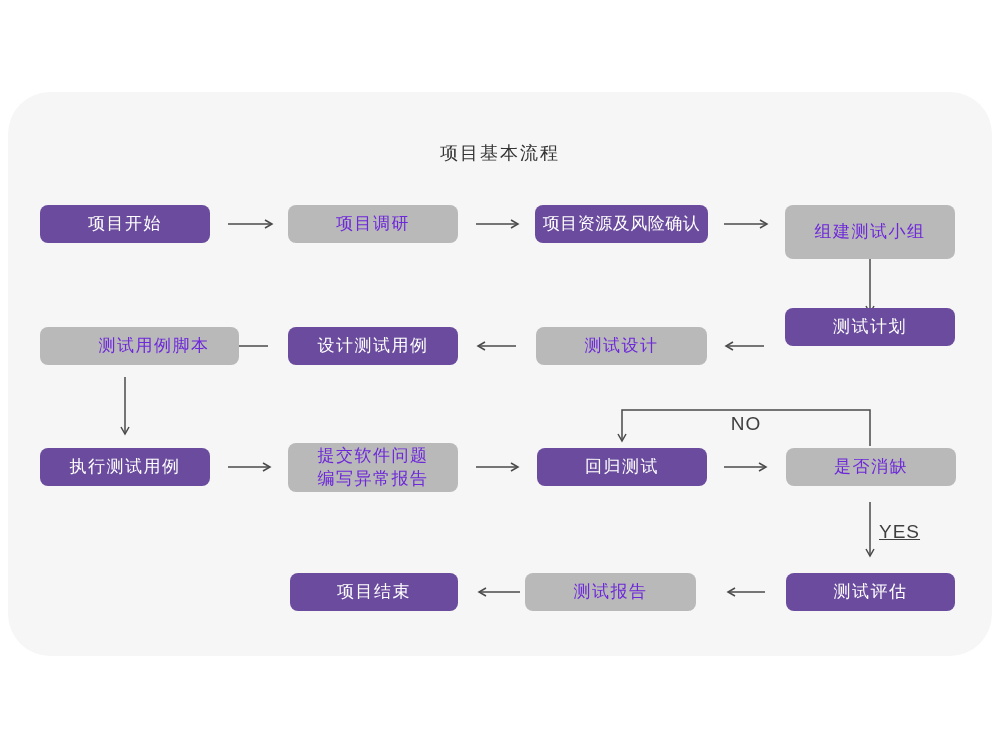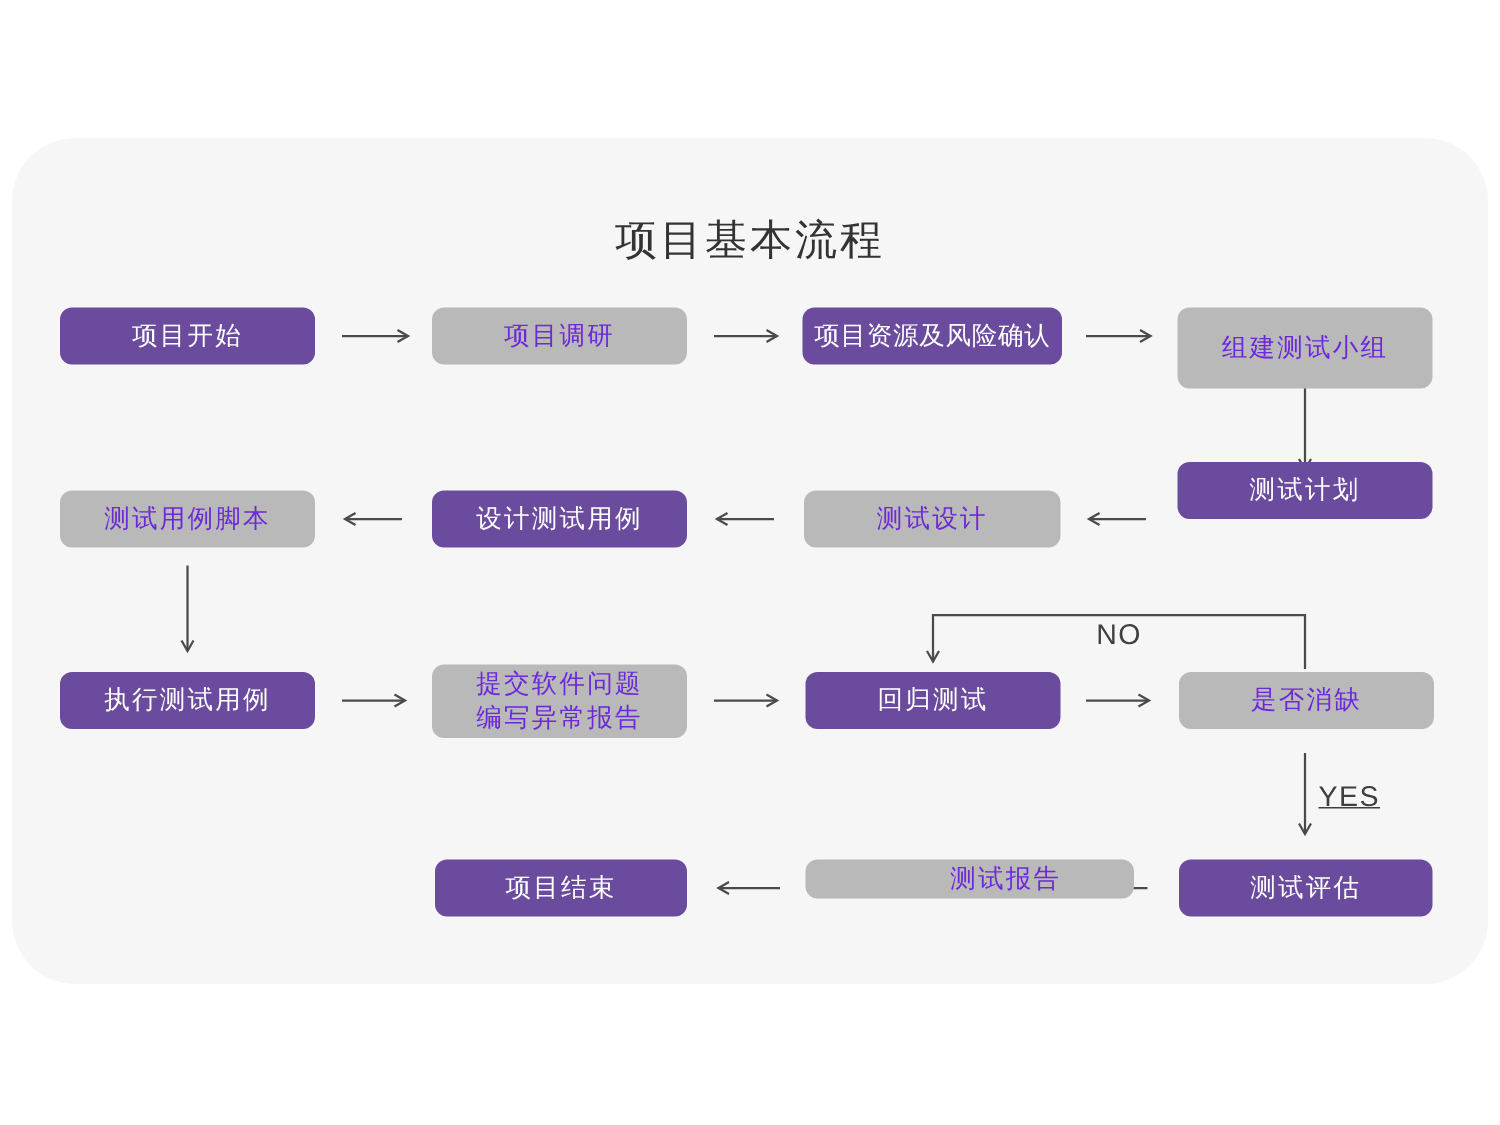--- a/index.html
+++ b/index.html
@@ -1,21 +1,21 @@
 <!DOCTYPE html>
 <html><head>
 <meta charset="utf-8">
 <style>
   html,body{margin:0;padding:0;background:#ffffff;}
   .stage{position:relative;width:1000px;height:750px;background:#ffffff;overflow:hidden;
          font-family:"Liberation Sans","DejaVu Sans",sans-serif;}
   .card{position:absolute;left:8px;top:92px;width:984px;height:564px;
         background:#f6f6f7;border-radius:42px;}
   .title{position:absolute;left:0;top:141px;width:1000px;text-align:center;
-         font-size:28px;font-weight:500;color:#333333;letter-spacing:2px;}
+         font-size:18px;font-weight:500;color:#333333;letter-spacing:2px;}
   .node{position:absolute;display:flex;align-items:center;justify-content:center;
         border-radius:8px;font-size:17px;letter-spacing:1.5px;text-align:center;
         white-space:pre-line;line-height:1.35;}
   .node.purple{background:#6a4b9d;color:#ffffff;}
   .node.gray{background:#b9b9b9;color:#6d28d9;}
   .arrows{position:absolute;left:0;top:0;width:1000px;height:750px;pointer-events:none;}
   .arrows path, .arrows line{stroke:#4a4a4a;stroke-width:1.5;fill:none;}
   .edge-label{position:absolute;font-size:19px;color:#3f3f3f;letter-spacing:1px;}
   .label-no{left:718px;top:413px;width:56px;text-align:center;}
   .label-yes{left:879px;top:521px;text-decoration:underline;}
@@ -63,24 +63,24 @@
   <div class="edge-label label-yes">YES</div>
 
   <div class="node purple" style="left:40px;top:205px;width:170px;height:38px;">项目开始</div>
   <div class="node gray" style="left:288px;top:205px;width:170px;height:38px;">项目调研</div>
   <div class="node purple" style="left:535px;top:205px;width:173px;height:38px;letter-spacing:0.5px;">项目资源及风险确认</div>
   <div class="node gray" style="left:785px;top:205px;width:170px;height:54px;">组建测试小组</div>
 
   <div class="node purple" style="left:785px;top:308px;width:170px;height:38px;">测试计划</div>
   <div class="node gray" style="left:536px;top:327px;width:171px;height:38px;">测试设计</div>
   <div class="node purple" style="left:288px;top:327px;width:170px;height:38px;">设计测试用例</div>
-  <div class="node gray" style="left:40px;top:327px;width:170px;height:38px;">测试用例脚本</div>
+  <div class="node gray" style="left:40px;top:327px;width:170px;height:38px;padding-left:29px;">测试用例脚本</div>
 
   <div class="node purple" style="left:40px;top:448px;width:170px;height:38px;">执行测试用例</div>
   <div class="node gray" style="left:288px;top:443px;width:170px;height:49px;">提交软件问题
 编写异常报告</div>
   <div class="node purple" style="left:537px;top:448px;width:170px;height:38px;">回归测试</div>
   <div class="node gray" style="left:786px;top:448px;width:170px;height:38px;">是否消缺</div>
 
   <div class="node purple" style="left:786px;top:573px;width:169px;height:38px;">测试评估</div>
-  <div class="node gray" style="left:537px;top:573px;width:171px;height:26px;padding-left:48px;">测试报告</div>
+  <div class="node gray" style="left:525px;top:573px;width:171px;height:38px;">测试报告</div>
   <div class="node purple" style="left:290px;top:573px;width:168px;height:38px;">项目结束</div>
 </div>
 
 </body></html>

